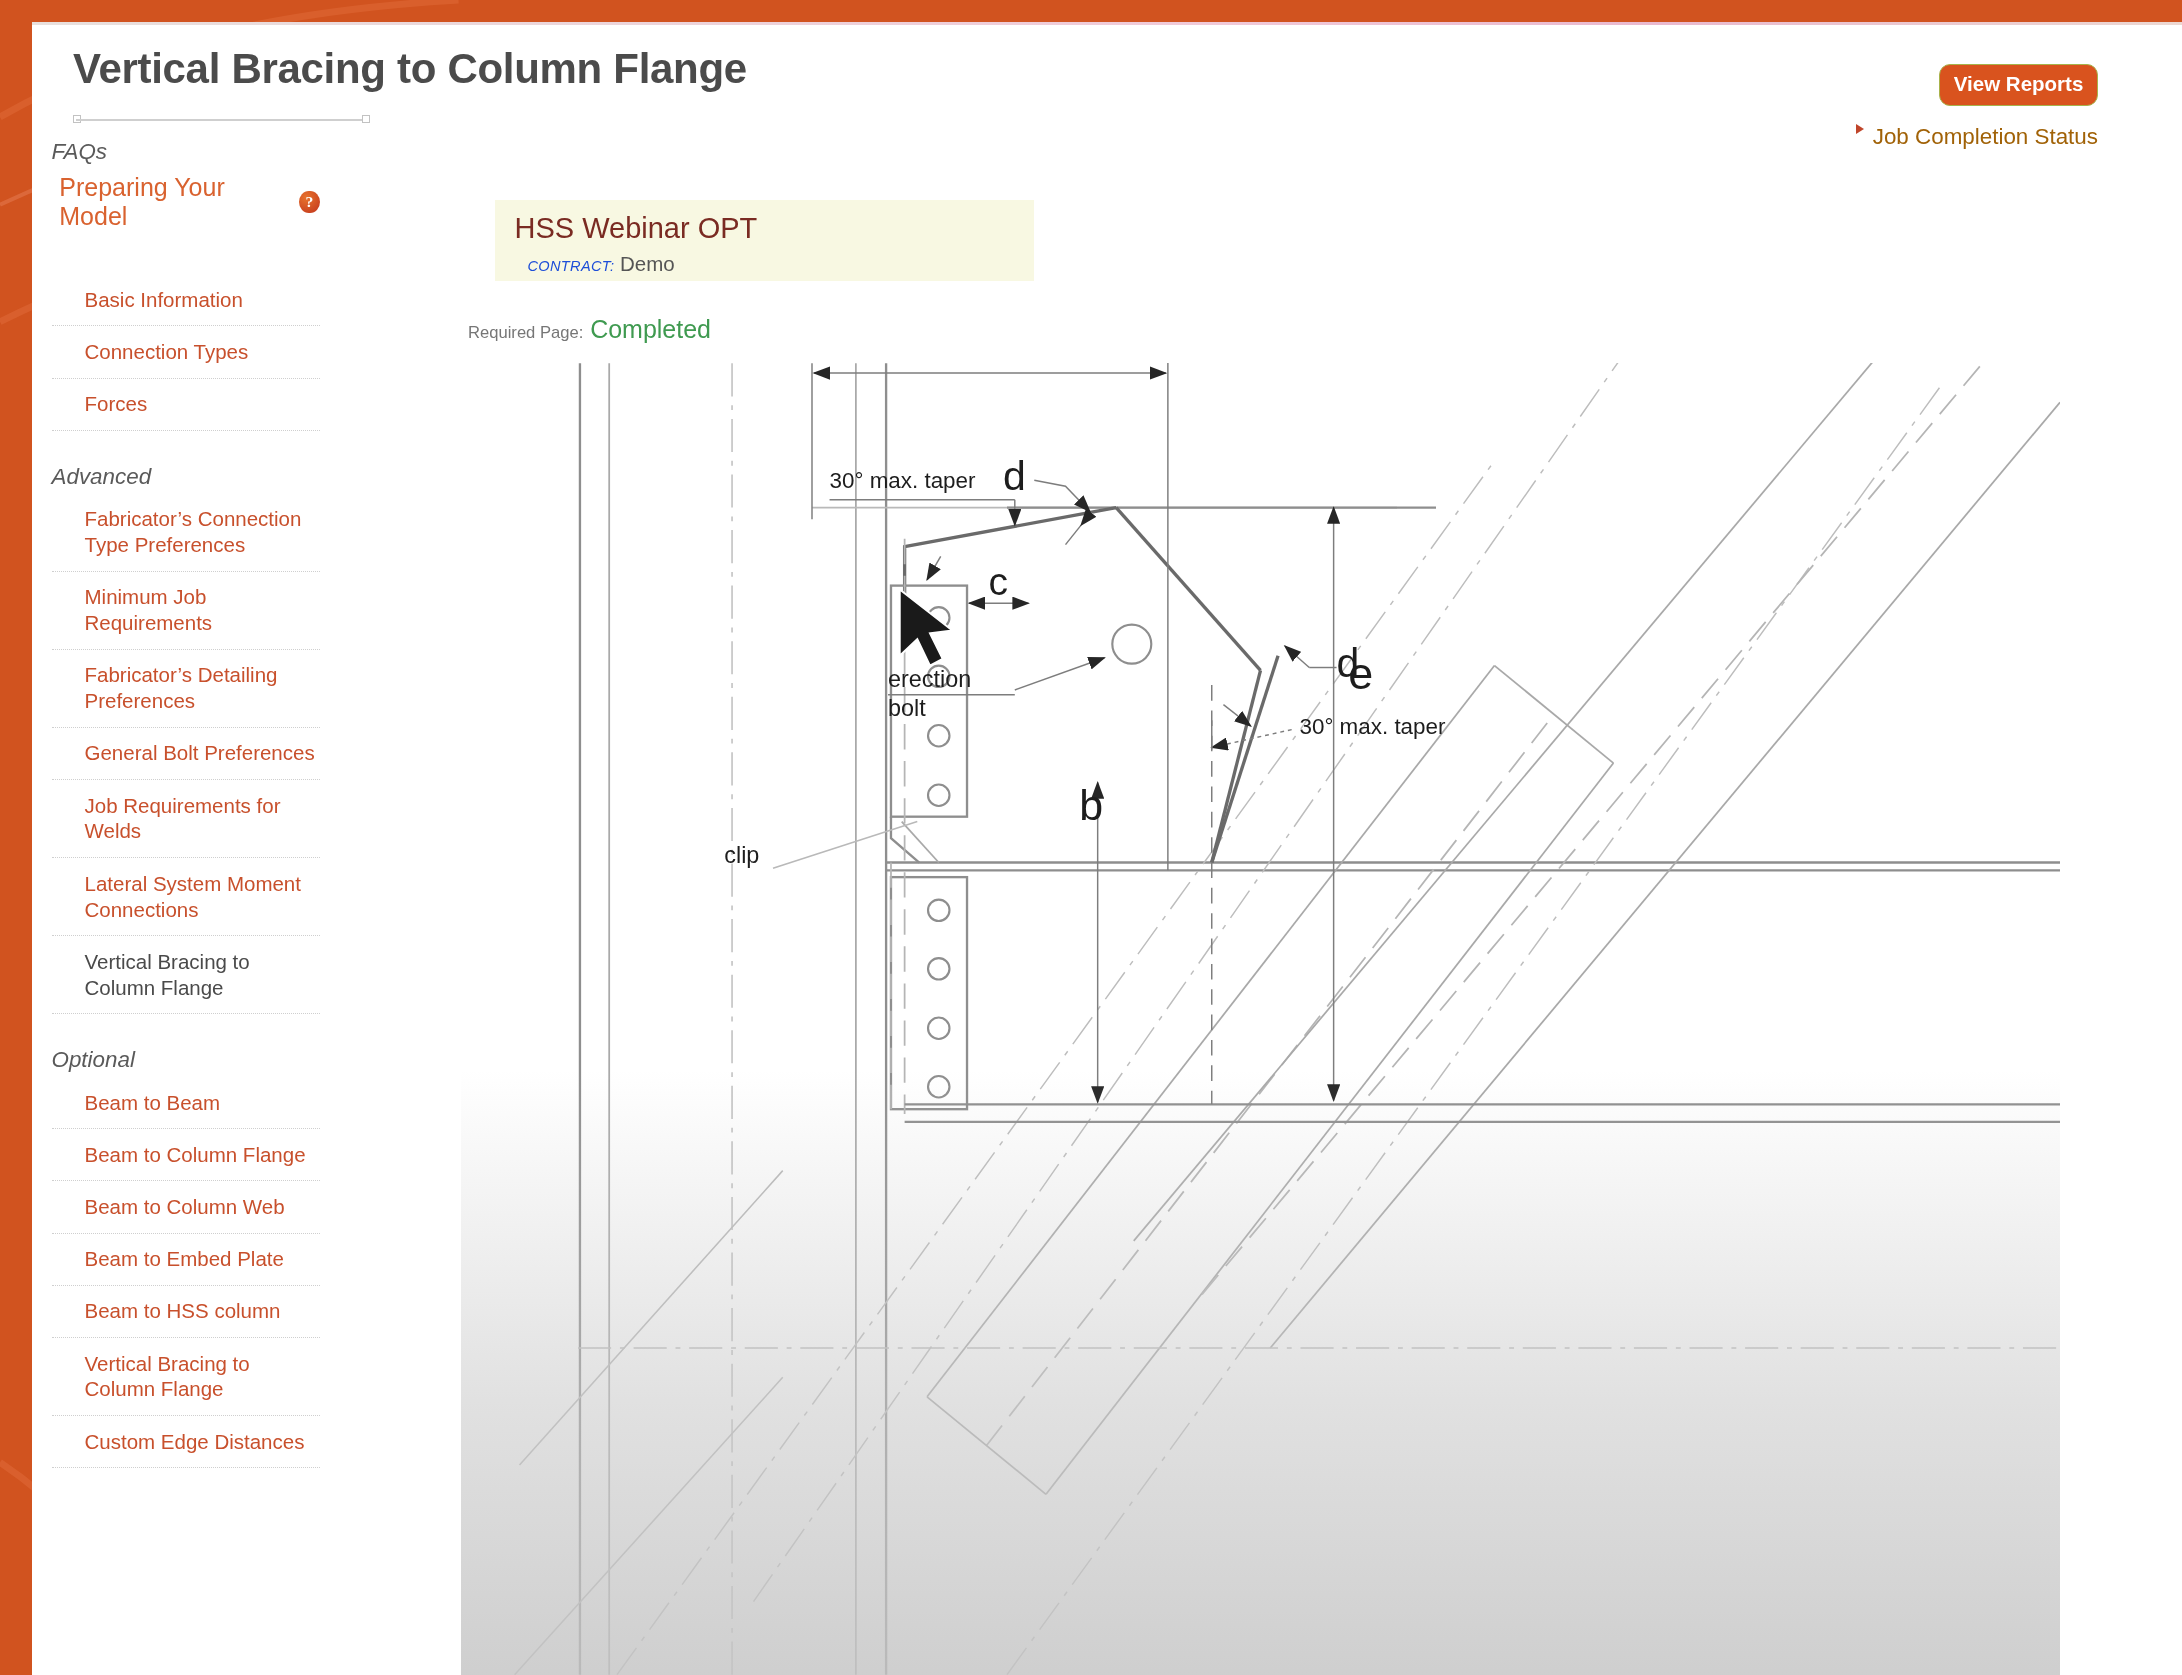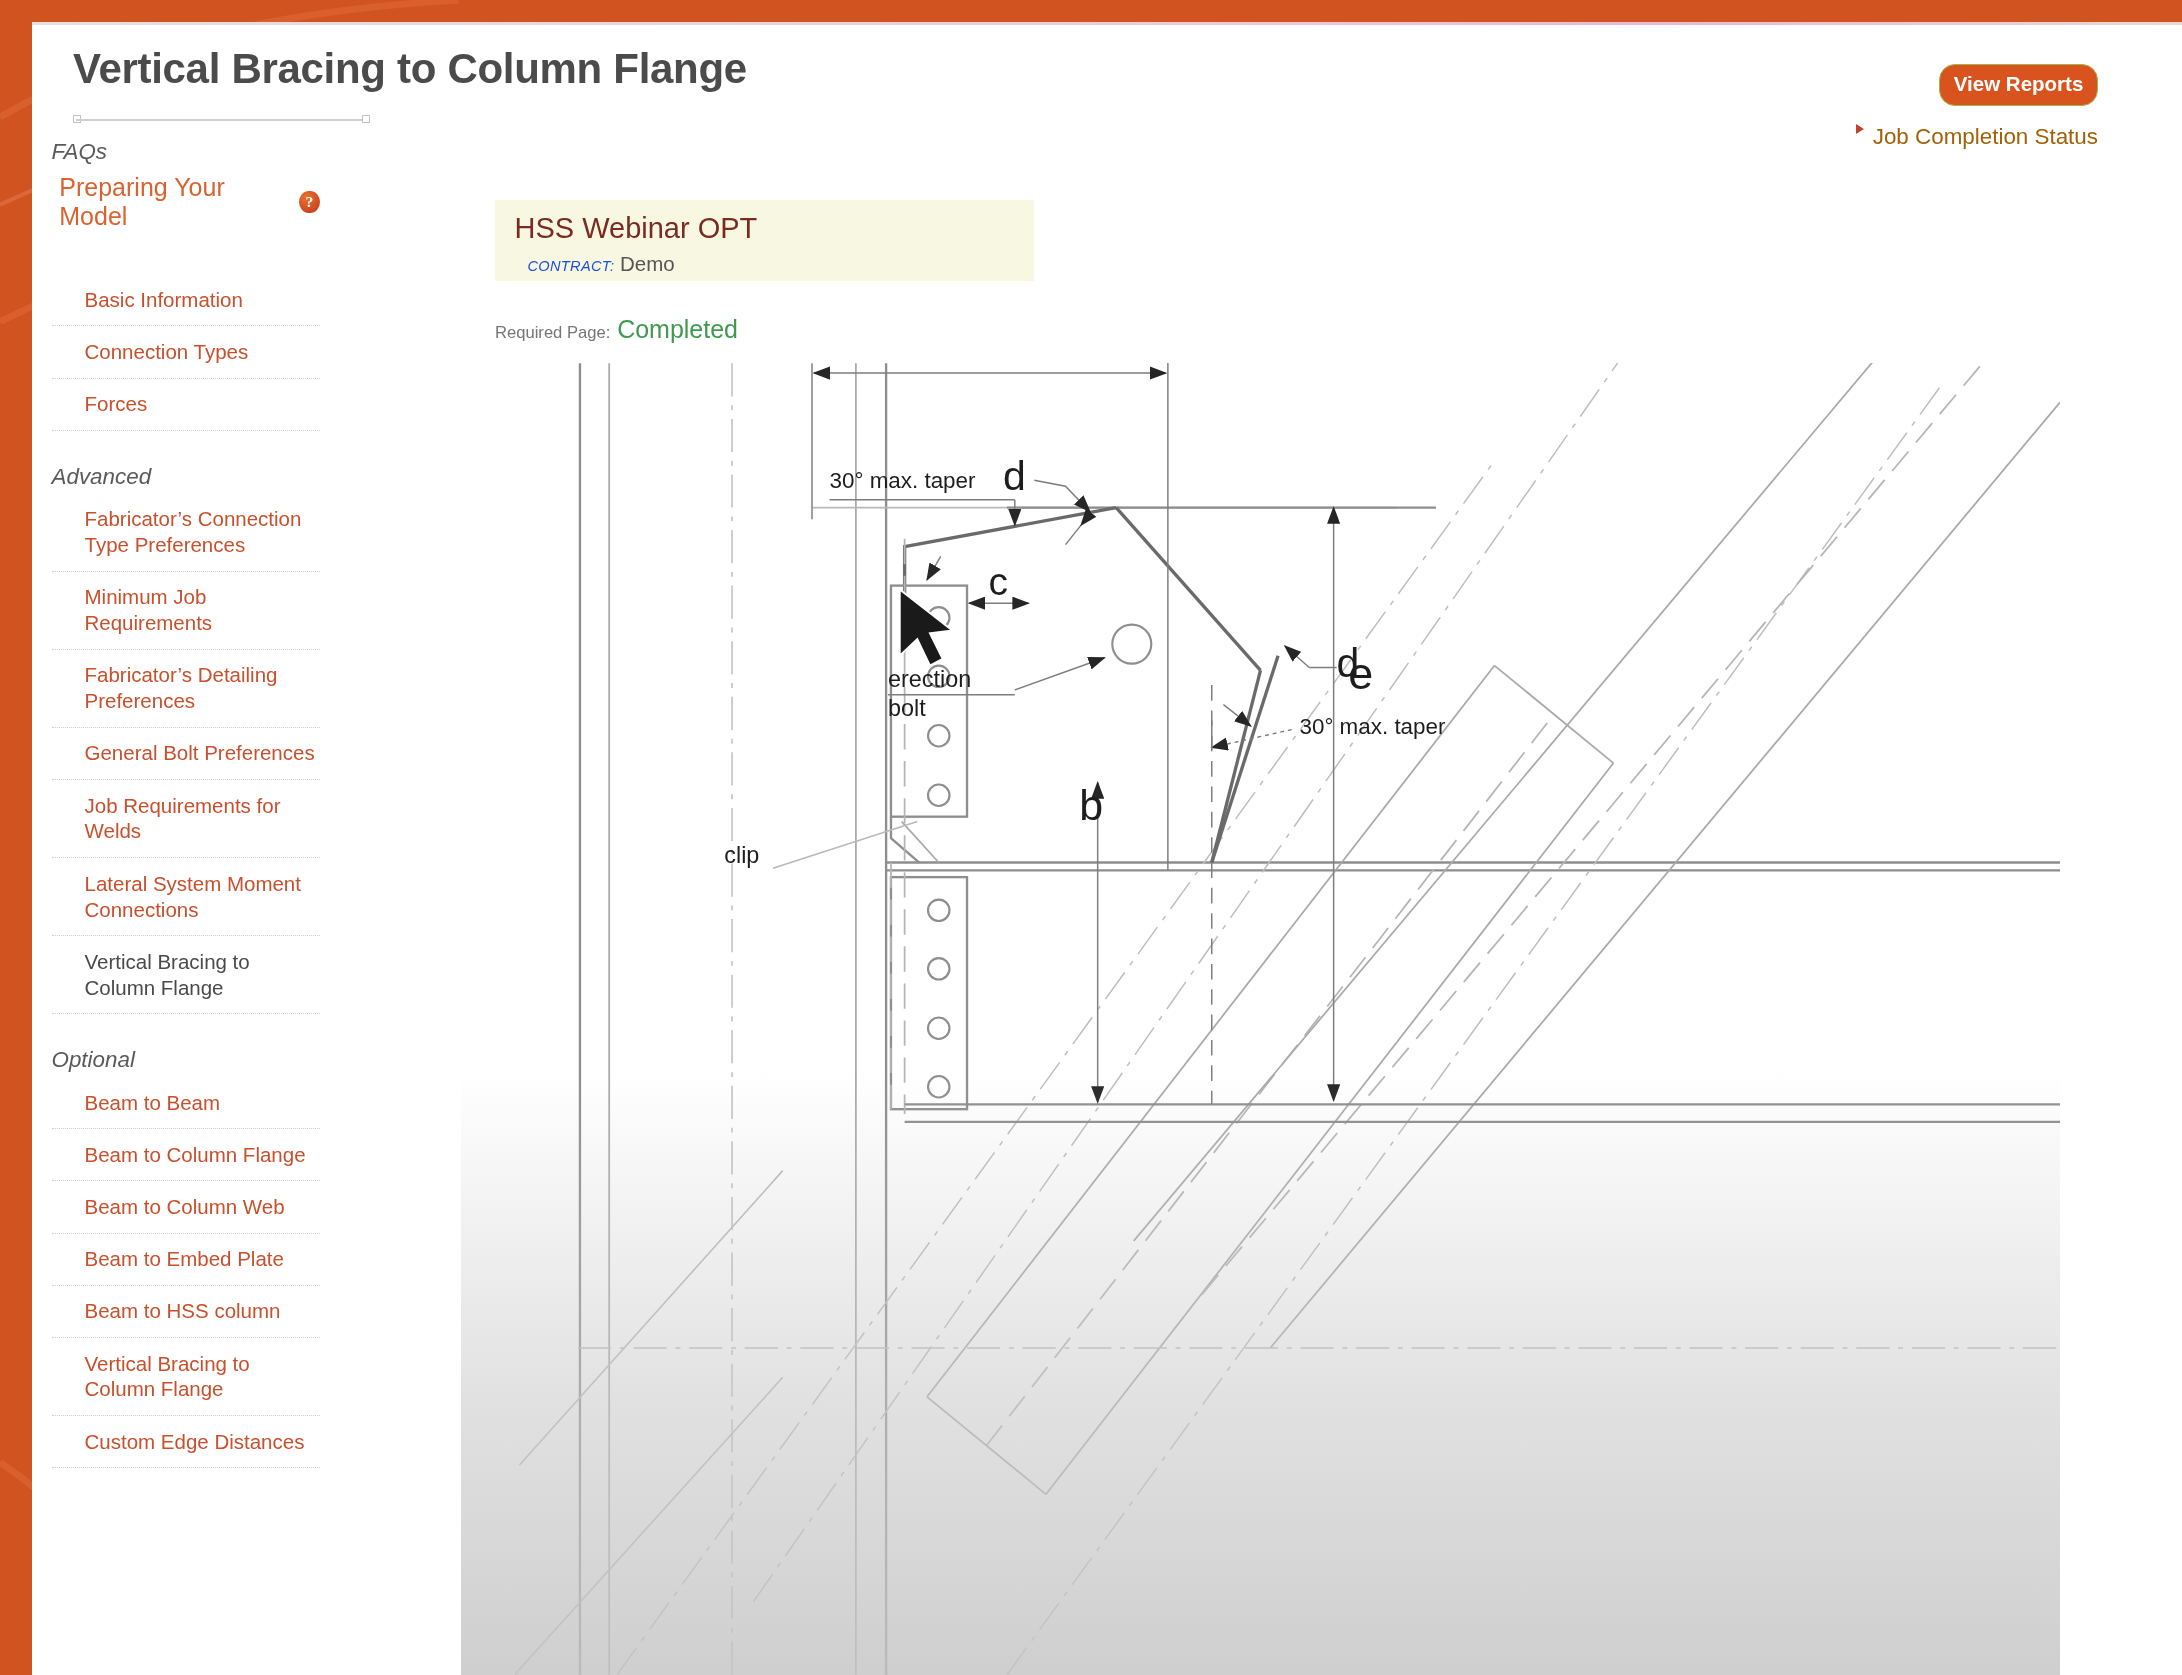--- a/index.html
+++ b/index.html
@@ -40,21 +40,21 @@
   }
   .title-rule .line { position:absolute; left:2.9px; right:2.9px; top:3.9px; height:2px; background:#cfcfcf; }
   .title-rule .knob { position:absolute; top:0; width:7.8px; height:7.8px; border:1px solid #c2c2c2; background:#fff; }
   .title-rule .knob.l { left:0; }
   .title-rule .knob.r { right:0; }
 
   .view-reports-btn {
     position: absolute; right: 102px; top: 42px;
     background: #d9531e; color: #fff;
     border: 1px solid #a7b34b;
-    border-radius: 16px;
+    border-radius: 11px;
     padding: 6.8px 13.7px 8.8px;
     font-size: 20.5px; font-weight: 600;
     cursor: pointer; white-space: nowrap;
   }
   .job-status-link {
     position: absolute; right: 102px; top: 102px;
     font-size: 22.4px; color: #a16207;
     display: flex; gap: 8.8px;
     cursor: pointer; white-space: nowrap;
   }
@@ -103,21 +103,21 @@
   .job-card {
     position: absolute; left: 463px; top: 178px;
     width: 539px; height: 81px;
     background: #f8f8e2;
     padding: 13.7px 0 0 19.5px;
   }
   .job-name { font-size: 29px; color: #7a2b22; line-height: 1; }
   .job-contract { margin-top: 8.8px; font-size: 20.5px; color: #555; }
   .job-contract .lbl { font-size: 14.6px; font-style: italic; letter-spacing: 0.3px; color:#1d4ed8;margin-left:13px; }
   .req-page {
-    position: absolute; left: 463px; top: 293px;
+    position: absolute; left: 436px; top: 293px;
     font-size: 16.6px; color: #767676;
     display: flex; align-items: baseline; gap: 6.8px;
   }
   .req-page .val { font-size: 25px; color: #3f9a50; }
 
   
   .drawing-wrap {
     position: absolute; left: 429px; top: 341px;
     width: 1599px; height: 1312px;
     overflow: hidden;

